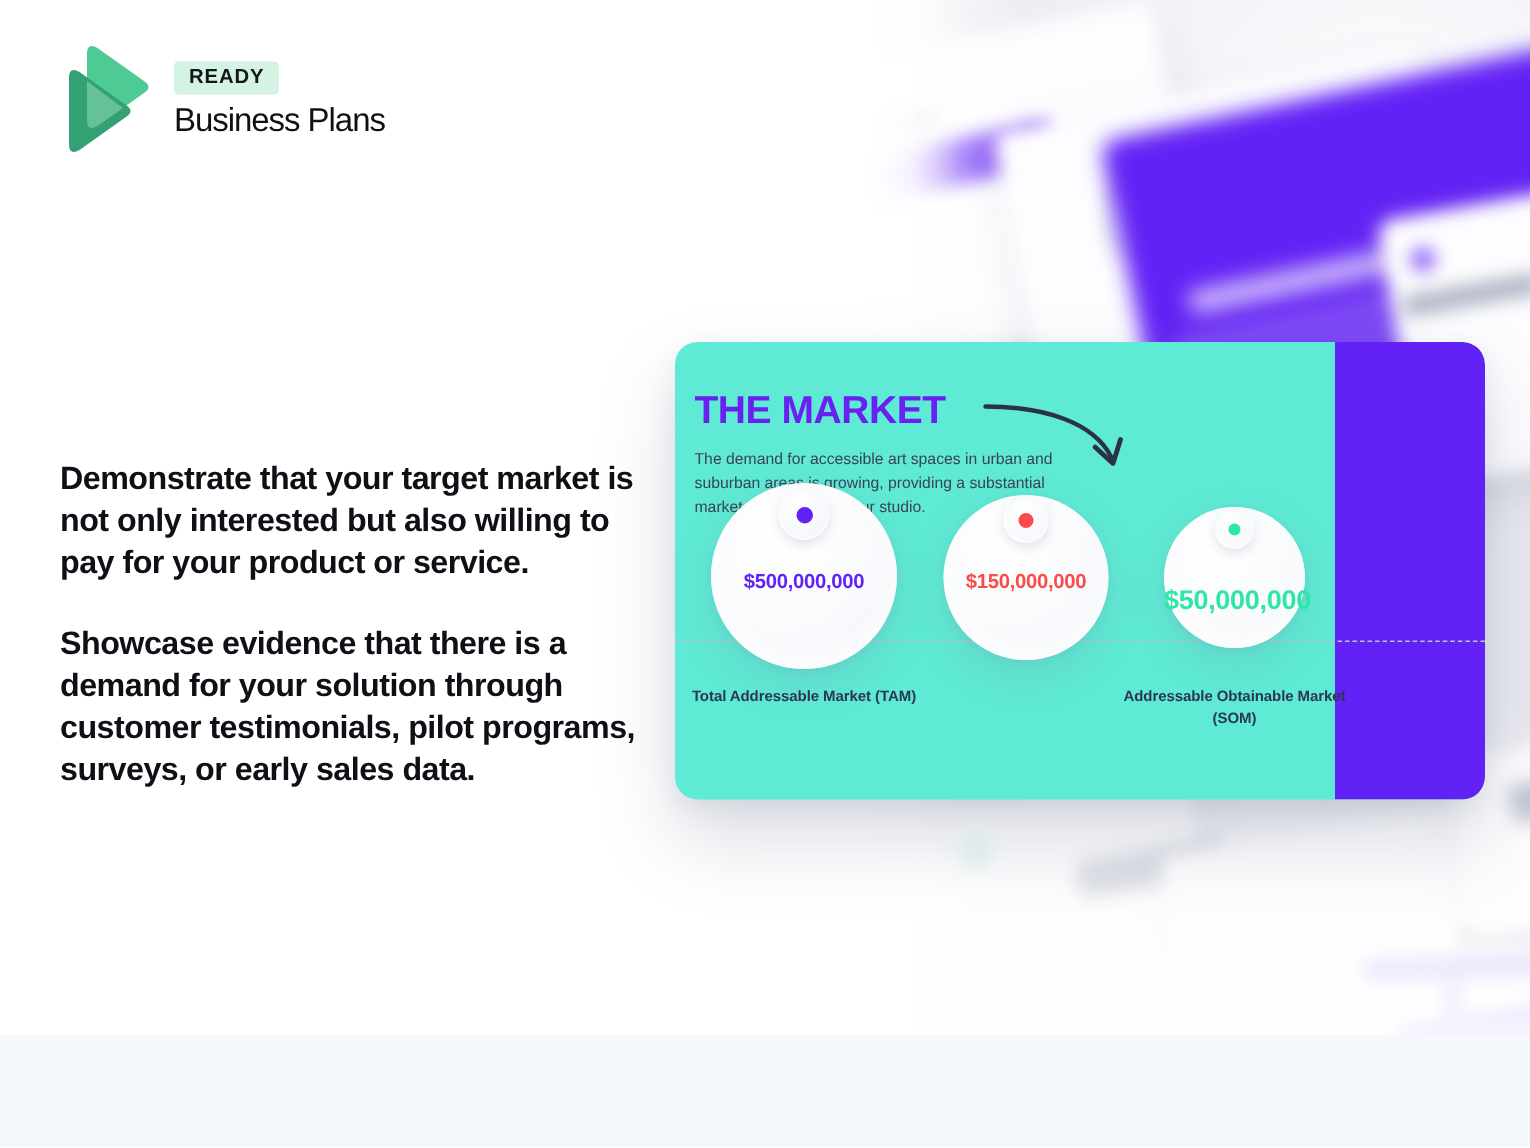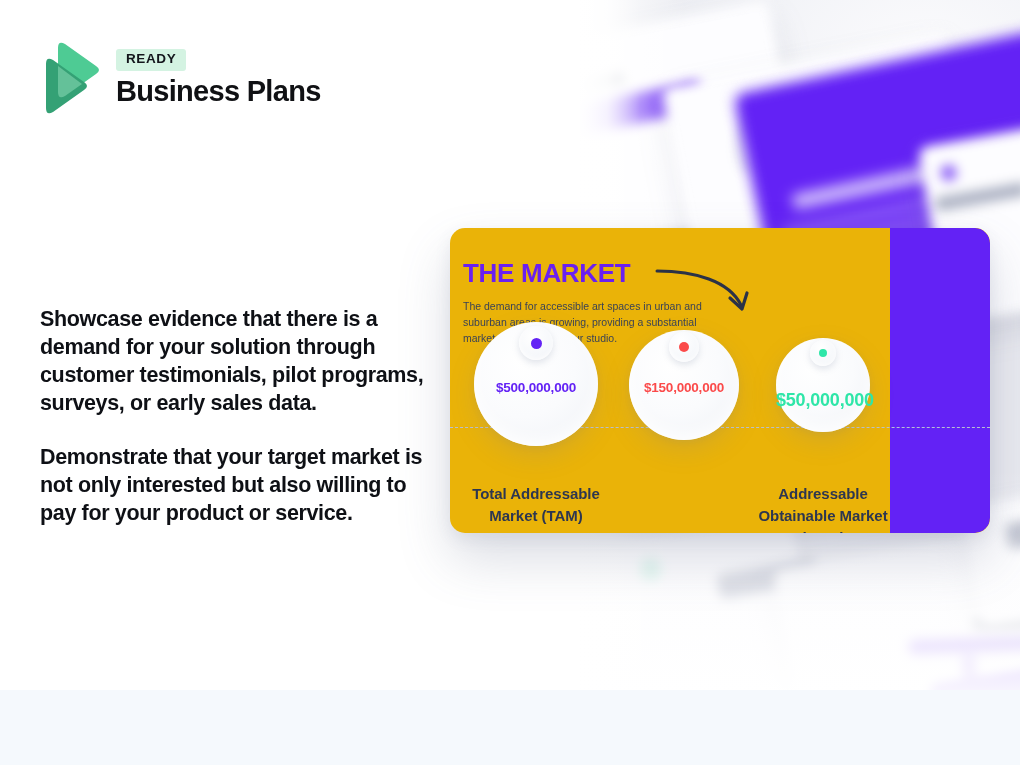--- a/index.html
+++ b/index.html
@@ -86,48 +86,48 @@
     pointer-events:none;
   }
 
   
   .bottom-strip{
     position:absolute; left:0; top:690px; width:1020px; height:75px;
     background:#F5F9FD;
   }
 
   
-  .brand { position:absolute; left:40px; top:38px; display:flex; align-items:center; gap:14px; }
+  .brand { position:absolute; left:40px; top:26px; display:flex; align-items:center; gap:14px; }
   .logo-mark { position:relative; width:62px; height:78px; flex:none; }
   .brand-text { padding-top:2px; }
   .badge-ready{
     display:inline-block; background:#D4F3E2; color:#14161c;
     font-size:13.5px; font-weight:700; letter-spacing:0.6px;
     padding:3px 10px 4px; border-radius:3px; line-height:1.1;
   }
   .brand-title{
-    margin-top:5px; font-size:29px; font-weight:700; color:#101114;
+    margin-top:5px; font-size:22px; font-weight:400; color:#101114;
     letter-spacing:-0.7px; line-height:1.05;
   }
 
   
   .page-title{
     position:absolute; left:40px; top:216px;
     font-size:43px; font-weight:800; color:#3CAE7C; letter-spacing:-1.1px; line-height:1.08;
   }
   .body-copy{
     position:absolute; left:40px; top:306px; width:400px;
     font-size:21.5px; font-weight:700; color:#0e1015; line-height:1.30; letter-spacing:-0.35px;
   }
   .body-copy p + p { margin-top:26px; }
 
   
   .market-card{
     position:absolute; left:450px; top:228px; width:540px; height:305px;
-    background:#eab308; border-radius:15px;
+    background:#5eead4; border-radius:15px;
     box-shadow:0 26px 52px rgba(90,100,130,0.22), 0 6px 16px rgba(90,100,130,0.10);
     overflow:hidden;
   }
   .purple-panel{
     position:absolute; right:0; top:0; width:100px; height:305px;
     background:#6322F5; border-radius:0 15px 15px 0;
   }
   .market-head{
     position:absolute; left:13px; top:30px;
     font-size:26px; font-weight:800; color:#6A20F0; letter-spacing:-0.3px;
@@ -161,21 +161,21 @@
     box-shadow:0 3px 7px rgba(120,130,160,0.22), inset 0 -2px 5px rgba(255,255,255,0.95);
     display:flex; align-items:center; justify-content:center;
   }
   .knob-dot{ border-radius:50%; }
   .amount{
     position:absolute; left:0; width:100%; text-align:center;
     font-size:13.5px; font-weight:800; letter-spacing:-0.2px;
   }
   .metric-label{
     position:absolute; left:50%; transform:translateX(-50%);
-    width:150px; font-size:15px; font-weight:700; color:#2d3650; line-height:1.45; letter-spacing:-0.05px;margin-top:25px;
+    width:150px; font-size:10px; font-weight:700; color:#2d3650; line-height:1.45; letter-spacing:-0.05px;
   }
 </style>
 </head>
 <body>
 
 <div class="stage">
 
   <div class="bg-photo">
     <div class="mock mock-white" id="mockA">
       <div class="bar2"></div>
@@ -224,22 +224,22 @@
         <path d="M18 28 L18 54 Q18 62 25 58 L42 46 Z" fill="#8CDCB6" opacity="0.55"></path>
       </svg>
     </div>
     <div class="brand-text">
       <span class="badge-ready">READY</span>
       <div class="brand-title">Business Plans</div>
     </div>
   </div>
 
   <div class="body-copy">
+    <p>Demonstrate that your target market is not only interested but also willing to pay for your product or service.</p>
     <p>Showcase evidence that there is a demand for your solution through customer testimonials, pilot programs, surveys, or early sales data.</p>
-    <p>Demonstrate that your target market is not only interested but also willing to pay for your product or service.</p>
   </div>
 
   <div class="market-card">
     <div class="purple-panel"></div>
 
     <div class="market-head">THE MARKET</div>
     <div class="market-sub">The demand for accessible art spaces in urban and suburban areas is growing, providing a substantial market opportunity for our studio.</div>
 
     <svg class="curve-arrow" viewBox="0 0 110 50">
       <path d="M2 6 C 40 6, 74 16, 86 40" stroke="#2b3247" stroke-width="3" fill="none" stroke-linecap="round"></path>

